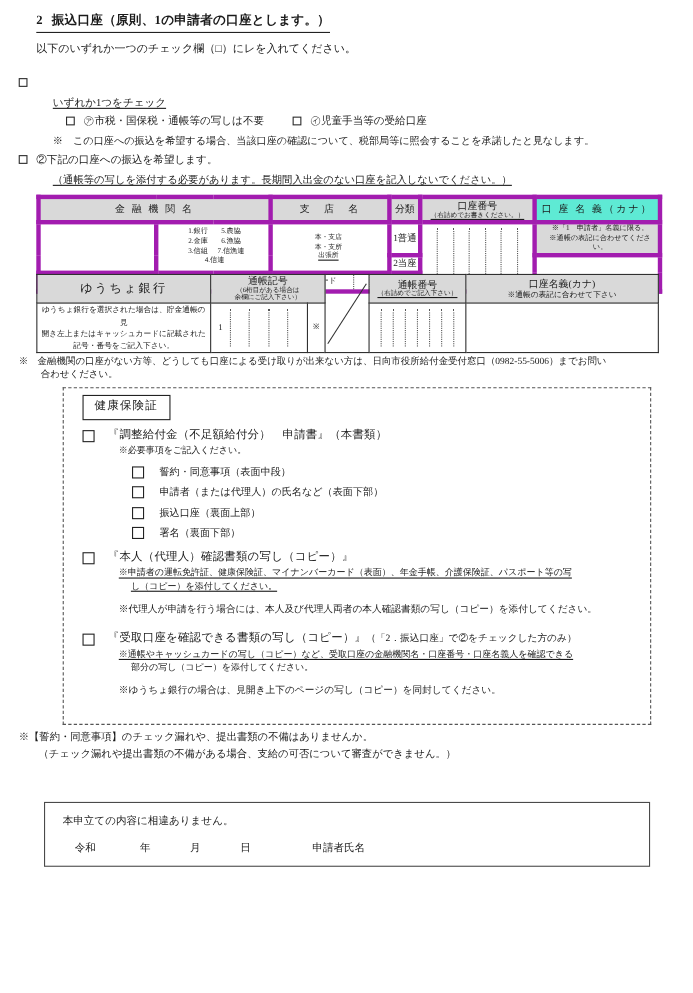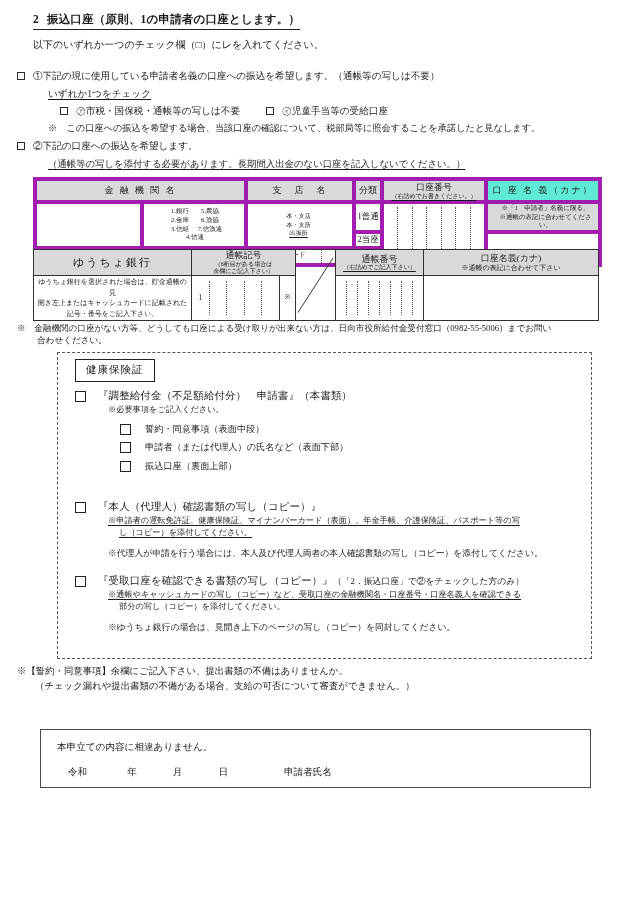--- a/index.html
+++ b/index.html
@@ -224,21 +224,21 @@
 
 <div class="page">
 
   <div class="abs" id="sec-title">
     <span class="num">2</span><span>振込口座（原則、1の申請者の口座とします。）</span>
   </div>
 
   <div class="abs" id="sec-intro">以下のいずれか一つのチェック欄（□）にレを入れてください。</div>
 
   <div class="abs opt-line" id="opt1">
-    <span class="cb cbmark"></span><span>①下記の現に使用している申請者名義の口座への振込を希望します。（通帳等の写しは不要）</span>
+    <span class="cb cbmark"></span>
   </div>
 
   <div class="abs ul" id="opt1-sub">いずれか1つをチェック</div>
 
   <div class="abs" id="opt1-choices">
     <span class="cb cbmark"></span><span>㋐市税・国保税・通帳等の写しは不要</span><span class="gap"></span><span class="cb cbmark"></span><span>㋑児童手当等の受給口座</span>
   </div>
 
   <div class="abs" id="opt1-note">※　この口座への振込を希望する場合、当該口座の確認について、税部局等に照会することを承諾したと見なします。</div>
 
@@ -416,20 +416,24 @@
       <span>誓約・同意事項（表面中段）</span>
     </div>
     <div class="sub-cb-row">
       <span class="cb-lg"></span>
       <span>申請者（または代理人）の氏名など（表面下部）</span>
     </div>
     <div class="sub-cb-row">
       <span class="cb-lg"></span>
       <span>振込口座（裏面上部）</span>
     </div>
+    <div class="sub-cb-row">
+      <span class="cb-lg"></span>
+      <span>署名（裏面下部）</span>
+    </div>
   </div>
 
   <div class="doc-item" style="left:75px; top:500px; width:510px;">
     <div class="doc-head">
       <span class="cb-lg"></span>
       <span class="doc-title">『本人（代理人）確認書類の写し（コピー）』</span>
     </div>
     <div class="doc-sub doc-sub-indent" style="margin-top:1px">
       <div class="ul">※申請者の運転免許証、健康保険証、マイナンバーカード（表面）、年金手帳、介護保険証、パスポート等の写</div>
       <div class="ul" style="padding-left:11px">し（コピー）を添付してください。</div>
@@ -445,21 +449,21 @@
       </span>
     </div>
     <div class="doc-sub doc-sub-indent" style="margin-top:1px">
       <div><span class="ul">※通帳やキャッシュカードの写し（コピー）など、受取口座の金融機関名・口座番号・口座名義人を確認できる</span></div>
       <div style="padding-left:11px">部分の写し（コピー）を添付してください。</div>
     </div>
     <div class="doc-sub doc-sub-indent" style="margin-top:7px; font-size:8.8px">※ゆうちょ銀行の場合は、見開き上下のページの写し（コピー）を同封してください。</div>
   </div>
 
   <div class="abs" id="bottom-warn">
-    <div>※【誓約・同意事項】余欄にご記入下さい、提出書類の不備はありませんか。</div>
+    <div>※【誓約・同意事項】のチェック漏れや、提出書類の不備はありませんか。</div>
     <div class="l2">（チェック漏れや提出書類の不備がある場合、支給の可否について審査ができません。）</div>
   </div>
 
   <div id="decl-box"></div>
   <div id="decl-line1">本申立ての内容に相違ありません。</div>
   <div id="decl-line2">
     <span>令和</span><span class="sp1"></span><span>年</span><span class="sp2"></span><span>月</span><span class="sp3"></span><span>日</span><span class="sp4"></span><span>申請者氏名</span>
   </div>
 
 </div>

